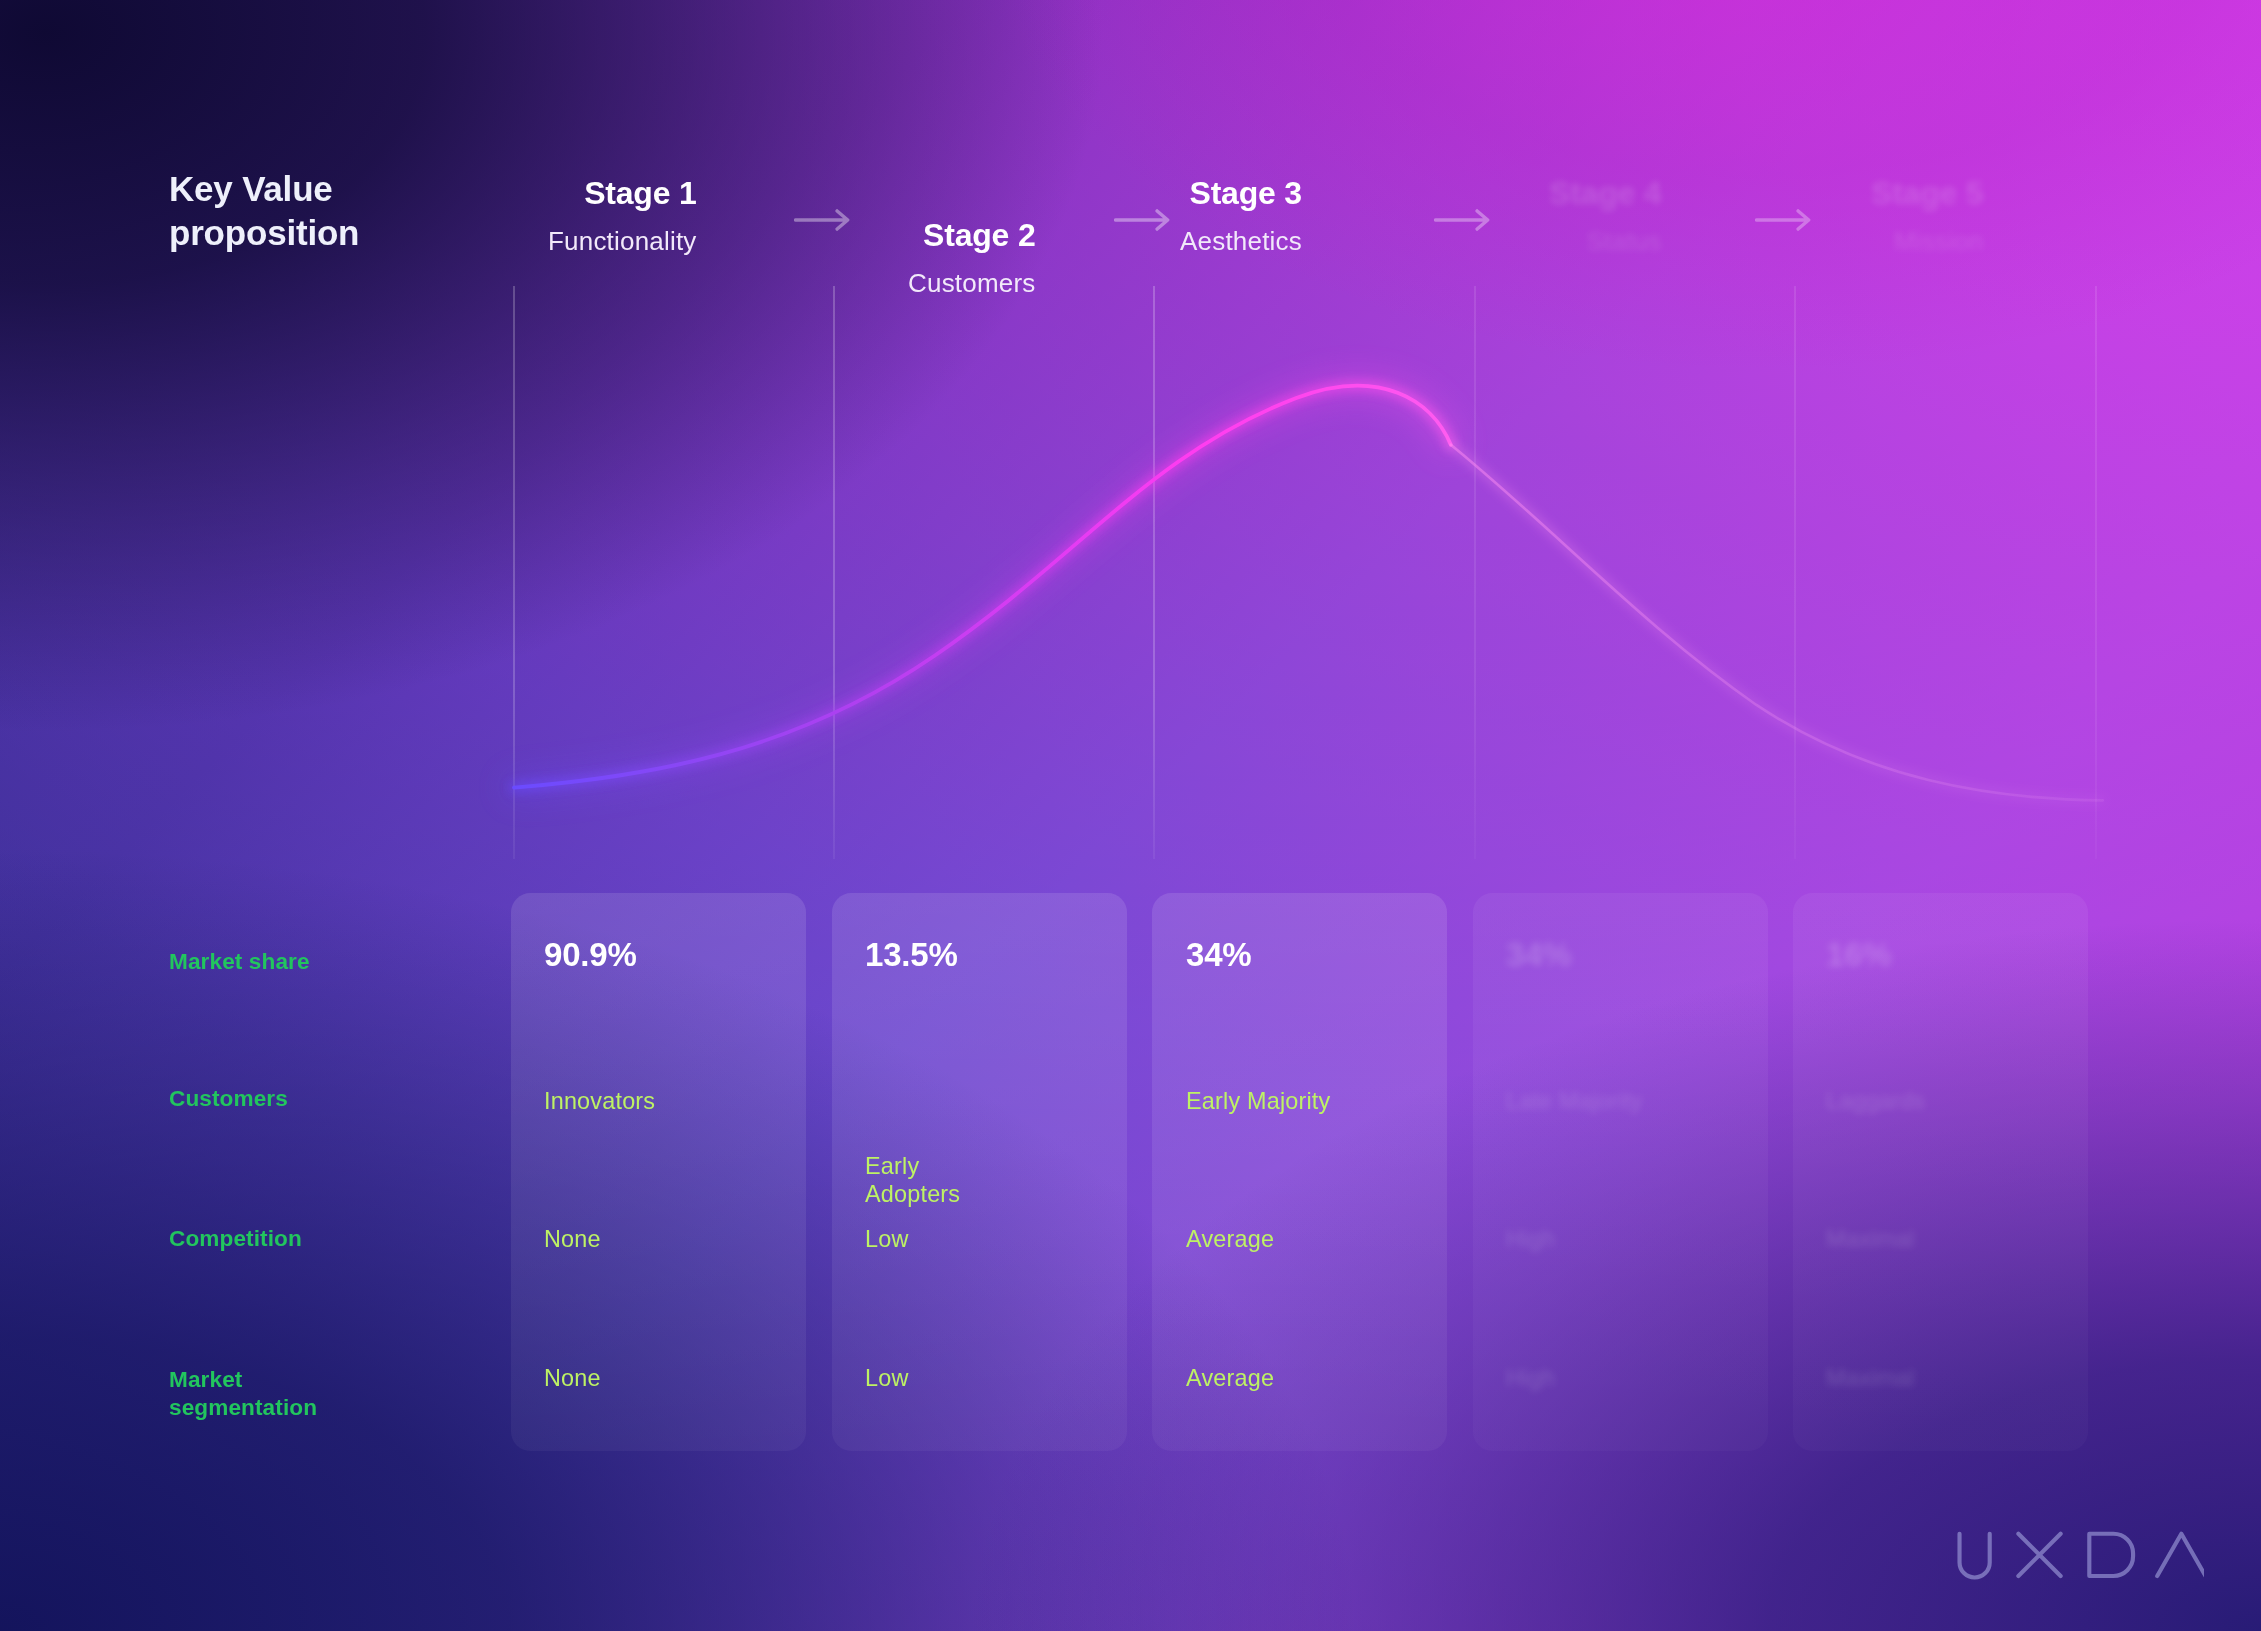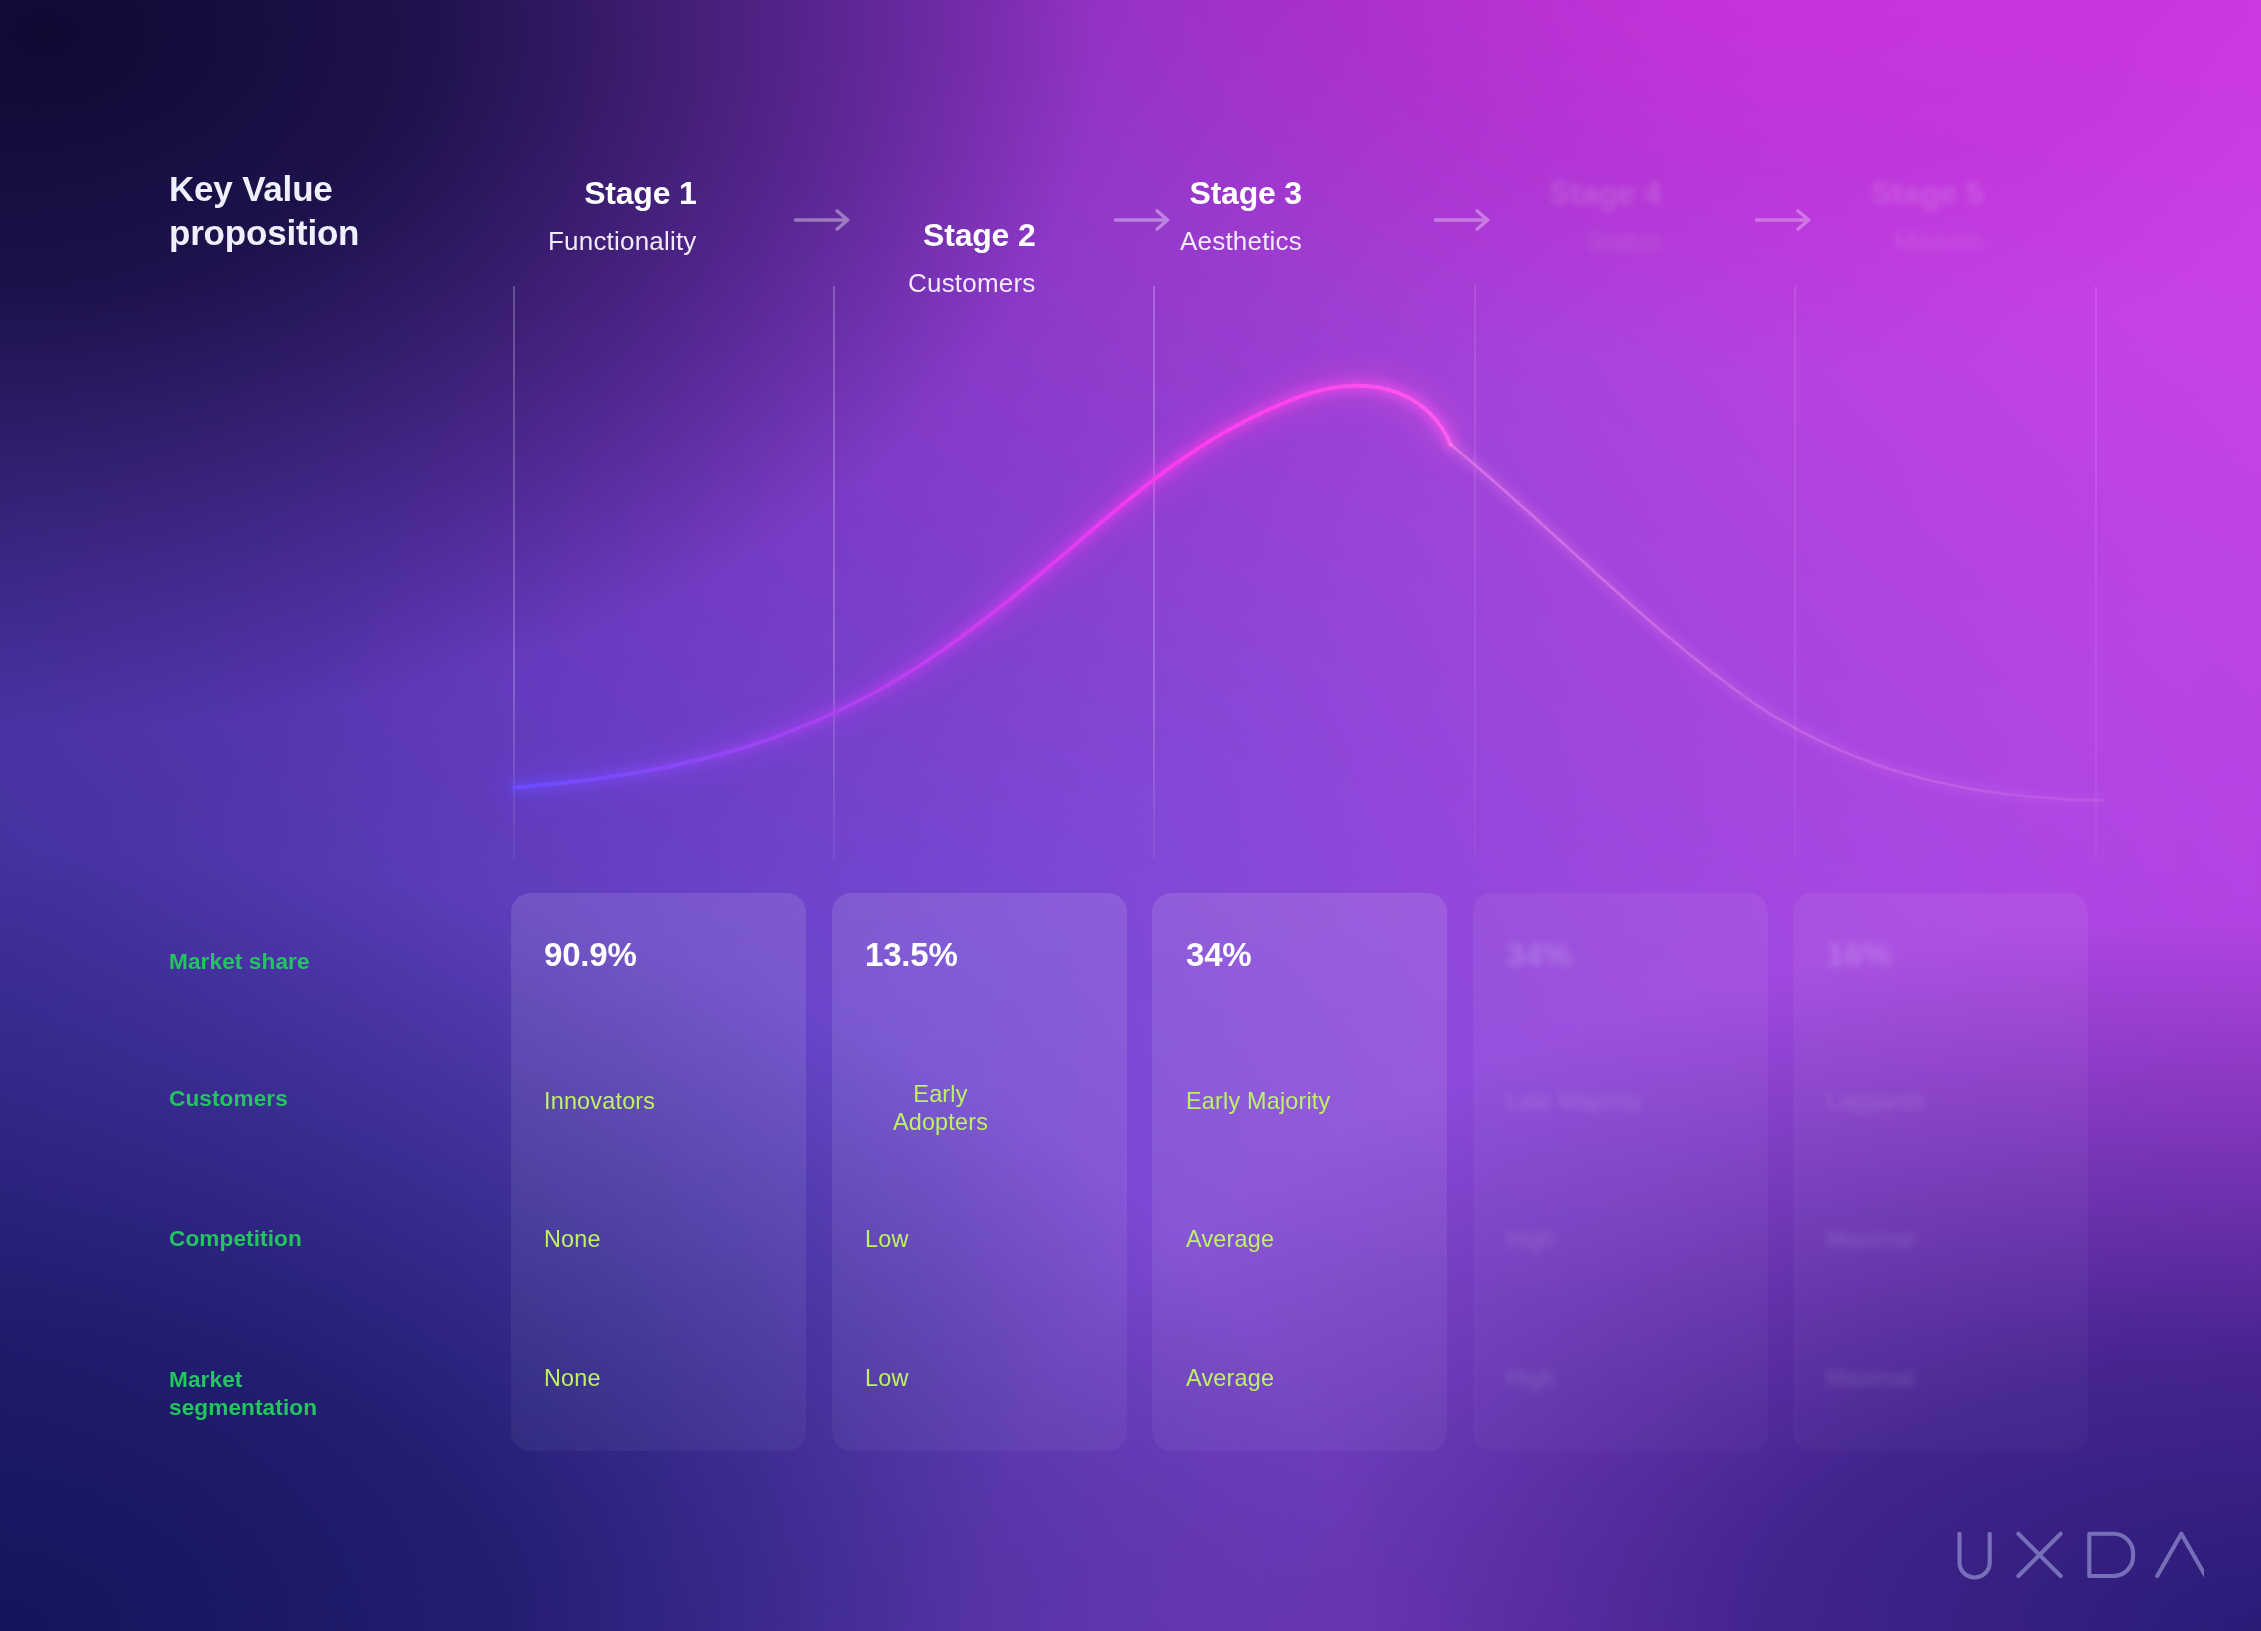--- a/index.html
+++ b/index.html
@@ -220,21 +220,21 @@
   <div class="row-label" style="left:169px; top:1225px;">Competition</div>
   <div class="row-label" style="left:169px; top:1366px; width:226px;">Market segmentation</div>
 
   <div class="cell big" style="left:544px;  top:935px;">90.9%</div>
   <div class="cell big" style="left:865px; top:935px;">13.5%</div>
   <div class="cell big" style="left:1186px; top:935px;">34%</div>
   <div class="cell big dim" style="left:1506px; top:935px;">34%</div>
   <div class="cell big dim" style="left:1826px; top:935px;">16%</div>
 
   <div class="cell" style="left:544px;  top:1087px; width:226px;">Innovators</div>
-  <div class="cell" style="left:865px; top:1080px; width:151px;text-align:center;">Early Adopters</div>
+  <div class="cell" style="left:865px; top:1152px; width:151px;">Early Adopters</div>
   <div class="cell" style="left:1186px; top:1087px; width:249px;">Early Majority</div>
   <div class="cell dim" style="left:1506px; top:1087px; width:249px;">Late Majority</div>
   <div class="cell dim" style="left:1826px; top:1087px; width:249px;">Laggards</div>
 
   <div class="cell" style="left:544px;  top:1225px;">None</div>
   <div class="cell" style="left:865px; top:1225px;">Low</div>
   <div class="cell" style="left:1186px; top:1225px;">Average</div>
   <div class="cell dim" style="left:1506px; top:1225px;">High</div>
   <div class="cell dim" style="left:1826px; top:1225px;">Maximal</div>
 

